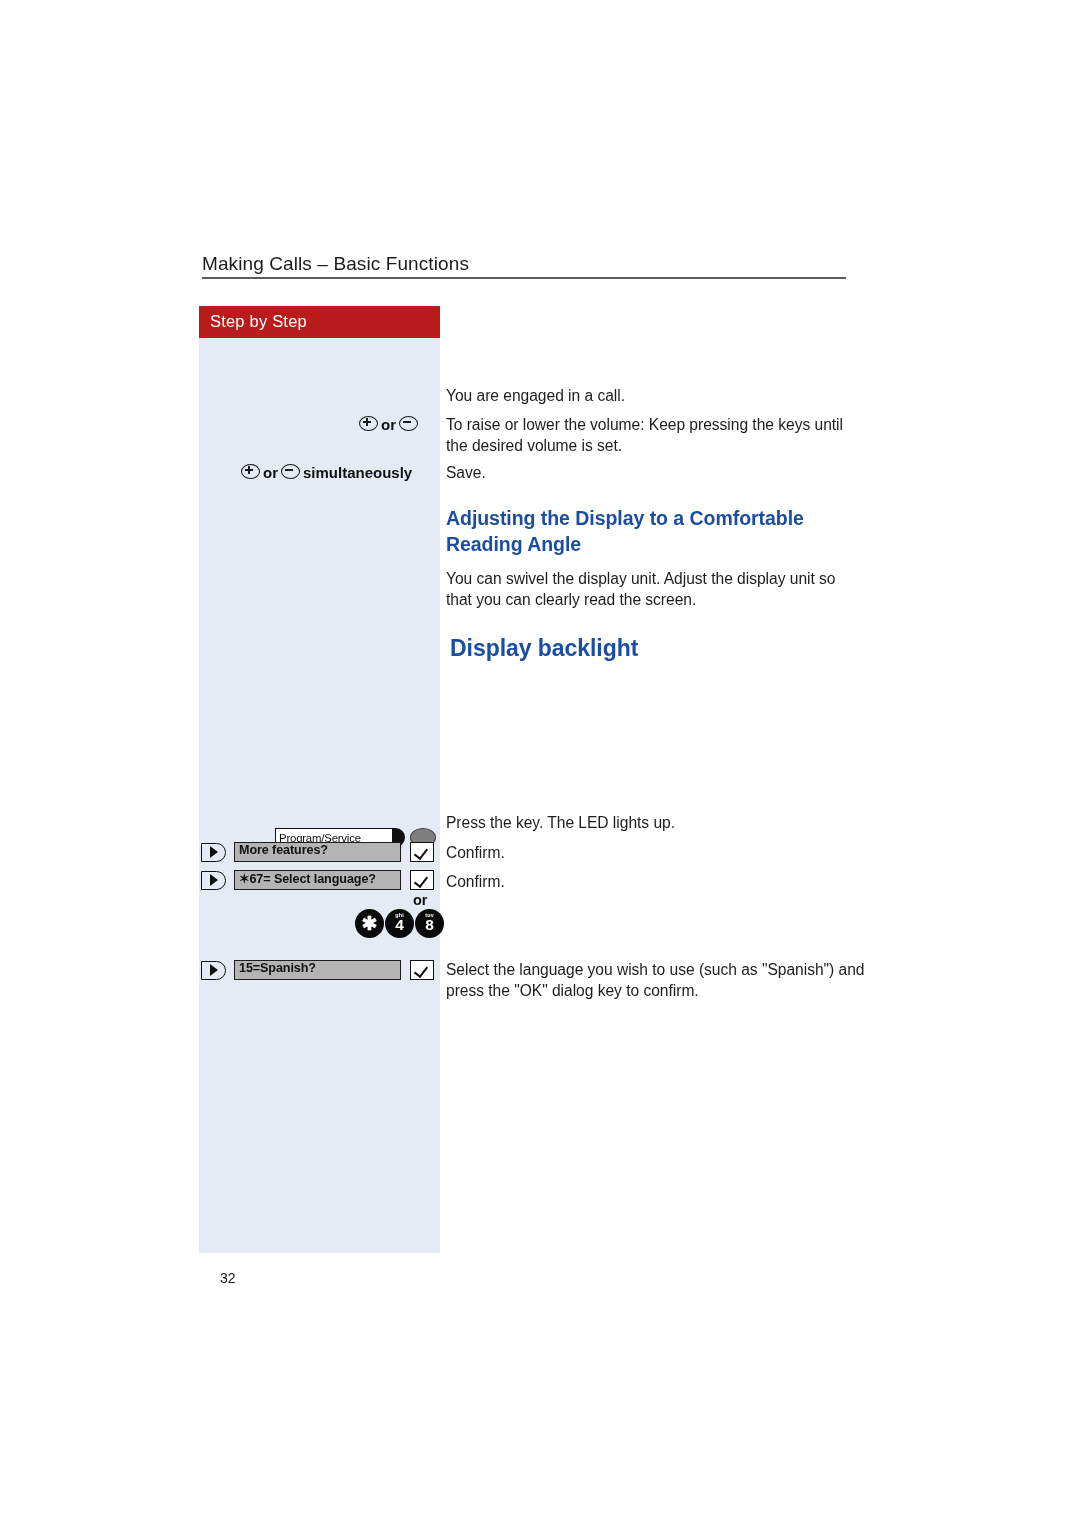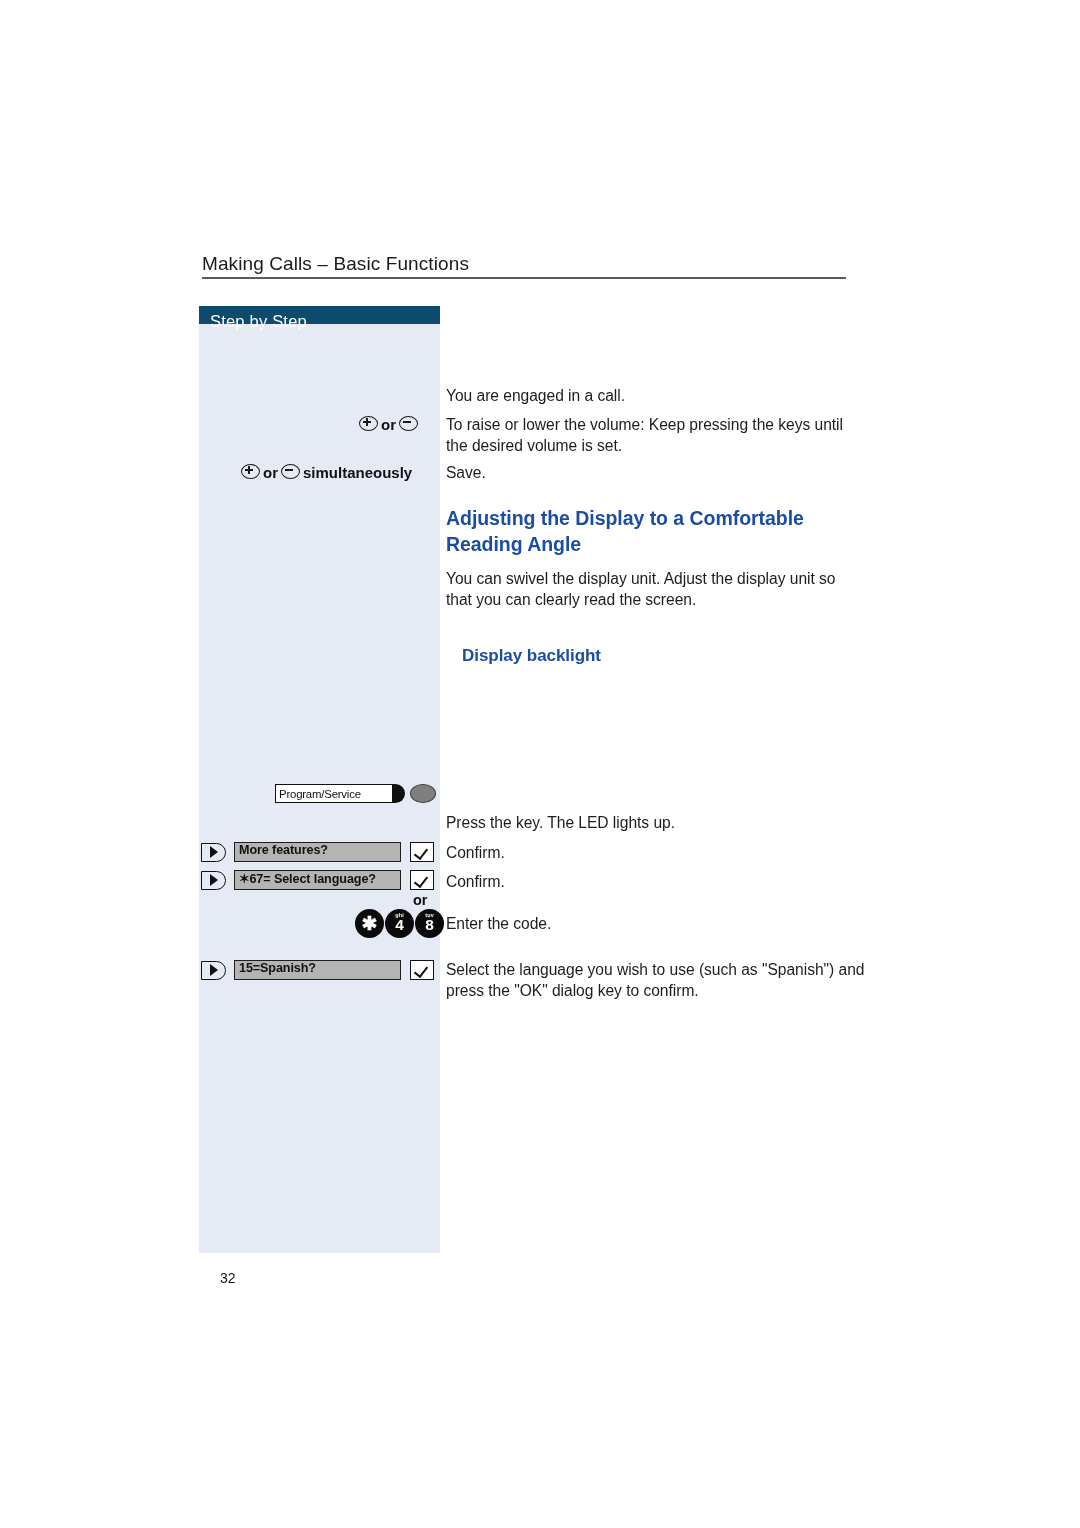--- a/index.html
+++ b/index.html
@@ -49,46 +49,46 @@
     top: 306px;
     width: 241px;
     height: 947px;
     background: #e5eaf4;
   }
   .sidebar-title {
     position: absolute;
     left: 199px;
     top: 306px;
     width: 241px;
-    height: 18px;
-    background: #0c4a6e;
+    height: 32px;
+    background: #b91c1c;
   }
   .sidebar-title span {
     position: absolute;
     left: 11px;
     top: 6px;
     color: #ffffff;
     font-size: 16.5px;
     letter-spacing: 0.2px;
   }
 
   h2.sec {
     color: #1b4da2;
     font-size: 19.5px;
     font-weight: bold;
     line-height: 1.32;
     margin: 0;
     letter-spacing: -0.05px;
   }
   h3.sub {
     color: #1b4da2;
-    font-size: 17px;
+    font-size: 23px;
     font-weight: bold;
     line-height: 1.32;
-    margin: 16px;
+    margin: 4px;
     letter-spacing: -0.05px;
   }
   p.body {
     margin: 0;
     font-size: 15.6px;
     line-height: 1.355;
     color: #1d1d1d;
     letter-spacing: -0.03px;
   }
 
@@ -315,21 +315,21 @@
   </div>
 
   <div class="l lbl-bold" style="left:358px; top:414px;">
     <span class="pm plus"></span><span class="orword">or</span><span class="pm minus"></span>
   </div>
 
   <div class="l lbl-bold" style="left:240px; top:462px;">
     <span class="pm plus"></span><span class="orword">or</span><span class="pm minus"></span><span class="orword" style="font-weight:bold;">simultaneously</span>
   </div>
 
-  <div class="fnkey" style="left:275px; top:784px;justify-content:center;">
+  <div class="fnkey" style="left:275px; top:828px;justify-content:center;">
     <div class="fnkey-body">
       <span class="txt">Program/Service</span>
     </div>
     <div class="fnkey-cap"></div>
     <div class="fnkey-led"></div>
   </div>
 
   <div class="dlgrow" style="left:201px; top:842px;">
     <div class="dlg-arrow"></div>
     <div class="dlg-field">
@@ -385,19 +385,18 @@
   <h3 class="sub r" style="top:629px;">Display backlight</h3>
 
 
 
   <p class="body r" style="top:812px;">Press the key. The LED lights up.</p>
 
   <p class="body r" style="top:842px;">Confirm.</p>
 
   <p class="body r" style="top:871px;">Confirm.</p>
 
-  <p class="body r" style="top:913px;">Enter the code.</p>
 
   <p class="body r" style="top:959px; width:420px;">Select the language you wish to use (such as "Spanish") and press the "OK" dialog key to confirm.</p>
 
   <div class="pageno">32</div>
 
 </div>
 
 </body></html>

